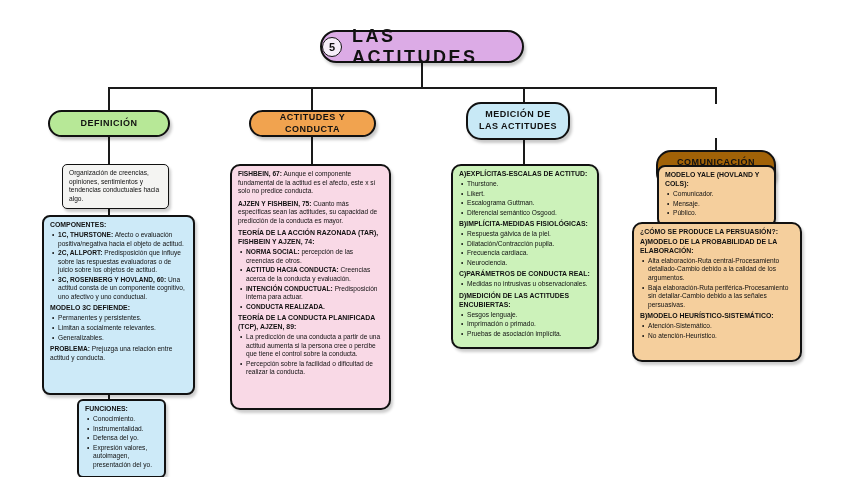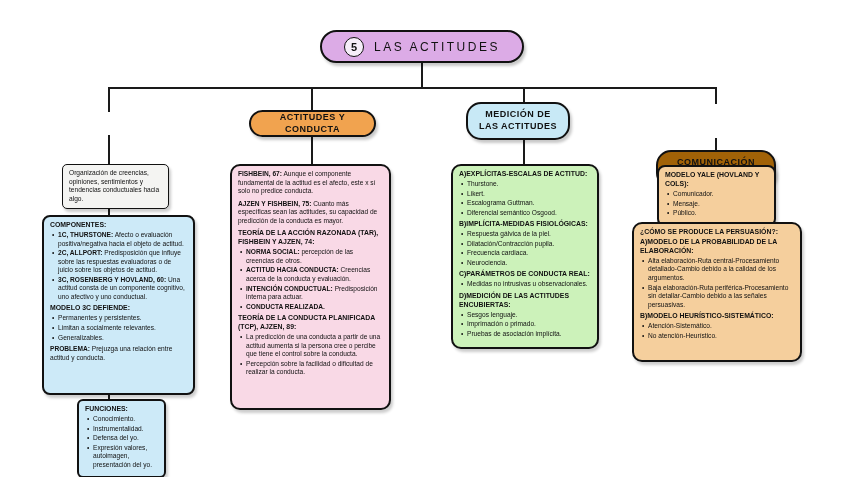--- a/index.html
+++ b/index.html
@@ -13,21 +13,21 @@
     position: absolute; left: 320px; top: 30px; width: 204px; height: 33px;
     background: #dcabe6; border: 2.5px solid #111; border-radius: 17px;
     display: flex; align-items: center; justify-content: center; gap: 10px;
     box-shadow: 2px 3px 3px rgba(0,0,0,.22);
   }
   .num-circle {
     width: 20px; height: 20px; border: 1.6px solid #111; border-radius: 50%;
     background: #f6eef9; display: flex; align-items: center; justify-content: center;
     font-weight: bold; font-size: 11px; flex: 0 0 auto;
   }
-  .title-text { font-weight: normal; font-size: 12px; letter-spacing: 2.5px; }
+  .title-text { font-weight: bold; font-size: 18px; letter-spacing: 2.5px; }
 
   
   .pill {
     position: absolute; border: 2px solid #111; border-radius: 15px;
     display: flex; align-items: center; justify-content: center; text-align: center;
     font-weight: bold; font-size: 9px; letter-spacing: .5px; line-height: 1.3;
     padding: 2px 8px; box-shadow: 2px 3px 3px rgba(0,0,0,.22);
   }
   .pill-def { left: 48px;  top: 110px; width: 122px; height: 27px; background: #b7e897; }
   .pill-act { left: 249px; top: 110px; width: 127px; height: 27px; background: #f1a34f; }
@@ -61,20 +61,21 @@
 
   <svg class="connectors" width="848" height="477">
     <path d="M422 63 V88 M109 88 H716 M109 88 V111 M312 88 V111 M524 88 V103 M716 88 V103 M109 136 V401 M312 136 V166 M524 139 V166 M716 139 V224" fill="none" stroke="#1a1a1a" stroke-width="2" stroke-linecap="square"></path>
   </svg>
 
   <div class="title-pill" style="background: rgb(220, 171, 230);">
     <span class="num-circle" style="background: rgb(246, 238, 249);">5</span>
     <span class="title-text">LAS ACTITUDES</span>
   </div>
 
+  <div class="pill pill-def" style="background: rgb(183, 232, 151);">DEFINICIÓN</div>
   <div class="pill pill-act" style="background: rgb(241, 163, 79);">ACTITUDES Y CONDUCTA</div>
   <div class="pill pill-med" style="background: rgb(200, 233, 246);">MEDICIÓN DE LAS ACTITUDES</div>
   <div class="pill pill-com" style="background: #a16207; margin-top: 48px;">COMUNICACIÓN PERSUASIVA</div>
 
   <div class="box intro-box" style="background: rgb(244, 244, 242);">Organización de creencias, opiniones, sentimientos y tendencias conductuales hacia algo.</div>
 
   <div class="box componentes-box" style="background: rgb(205, 234, 248);">
     <div class="box-head">COMPONENTES:</div>
     <ul>
       <li><b>1C, THURSTONE:</b><span> Afecto o evaluación positiva/negativa hacia el objeto de actitud.</span></li>

